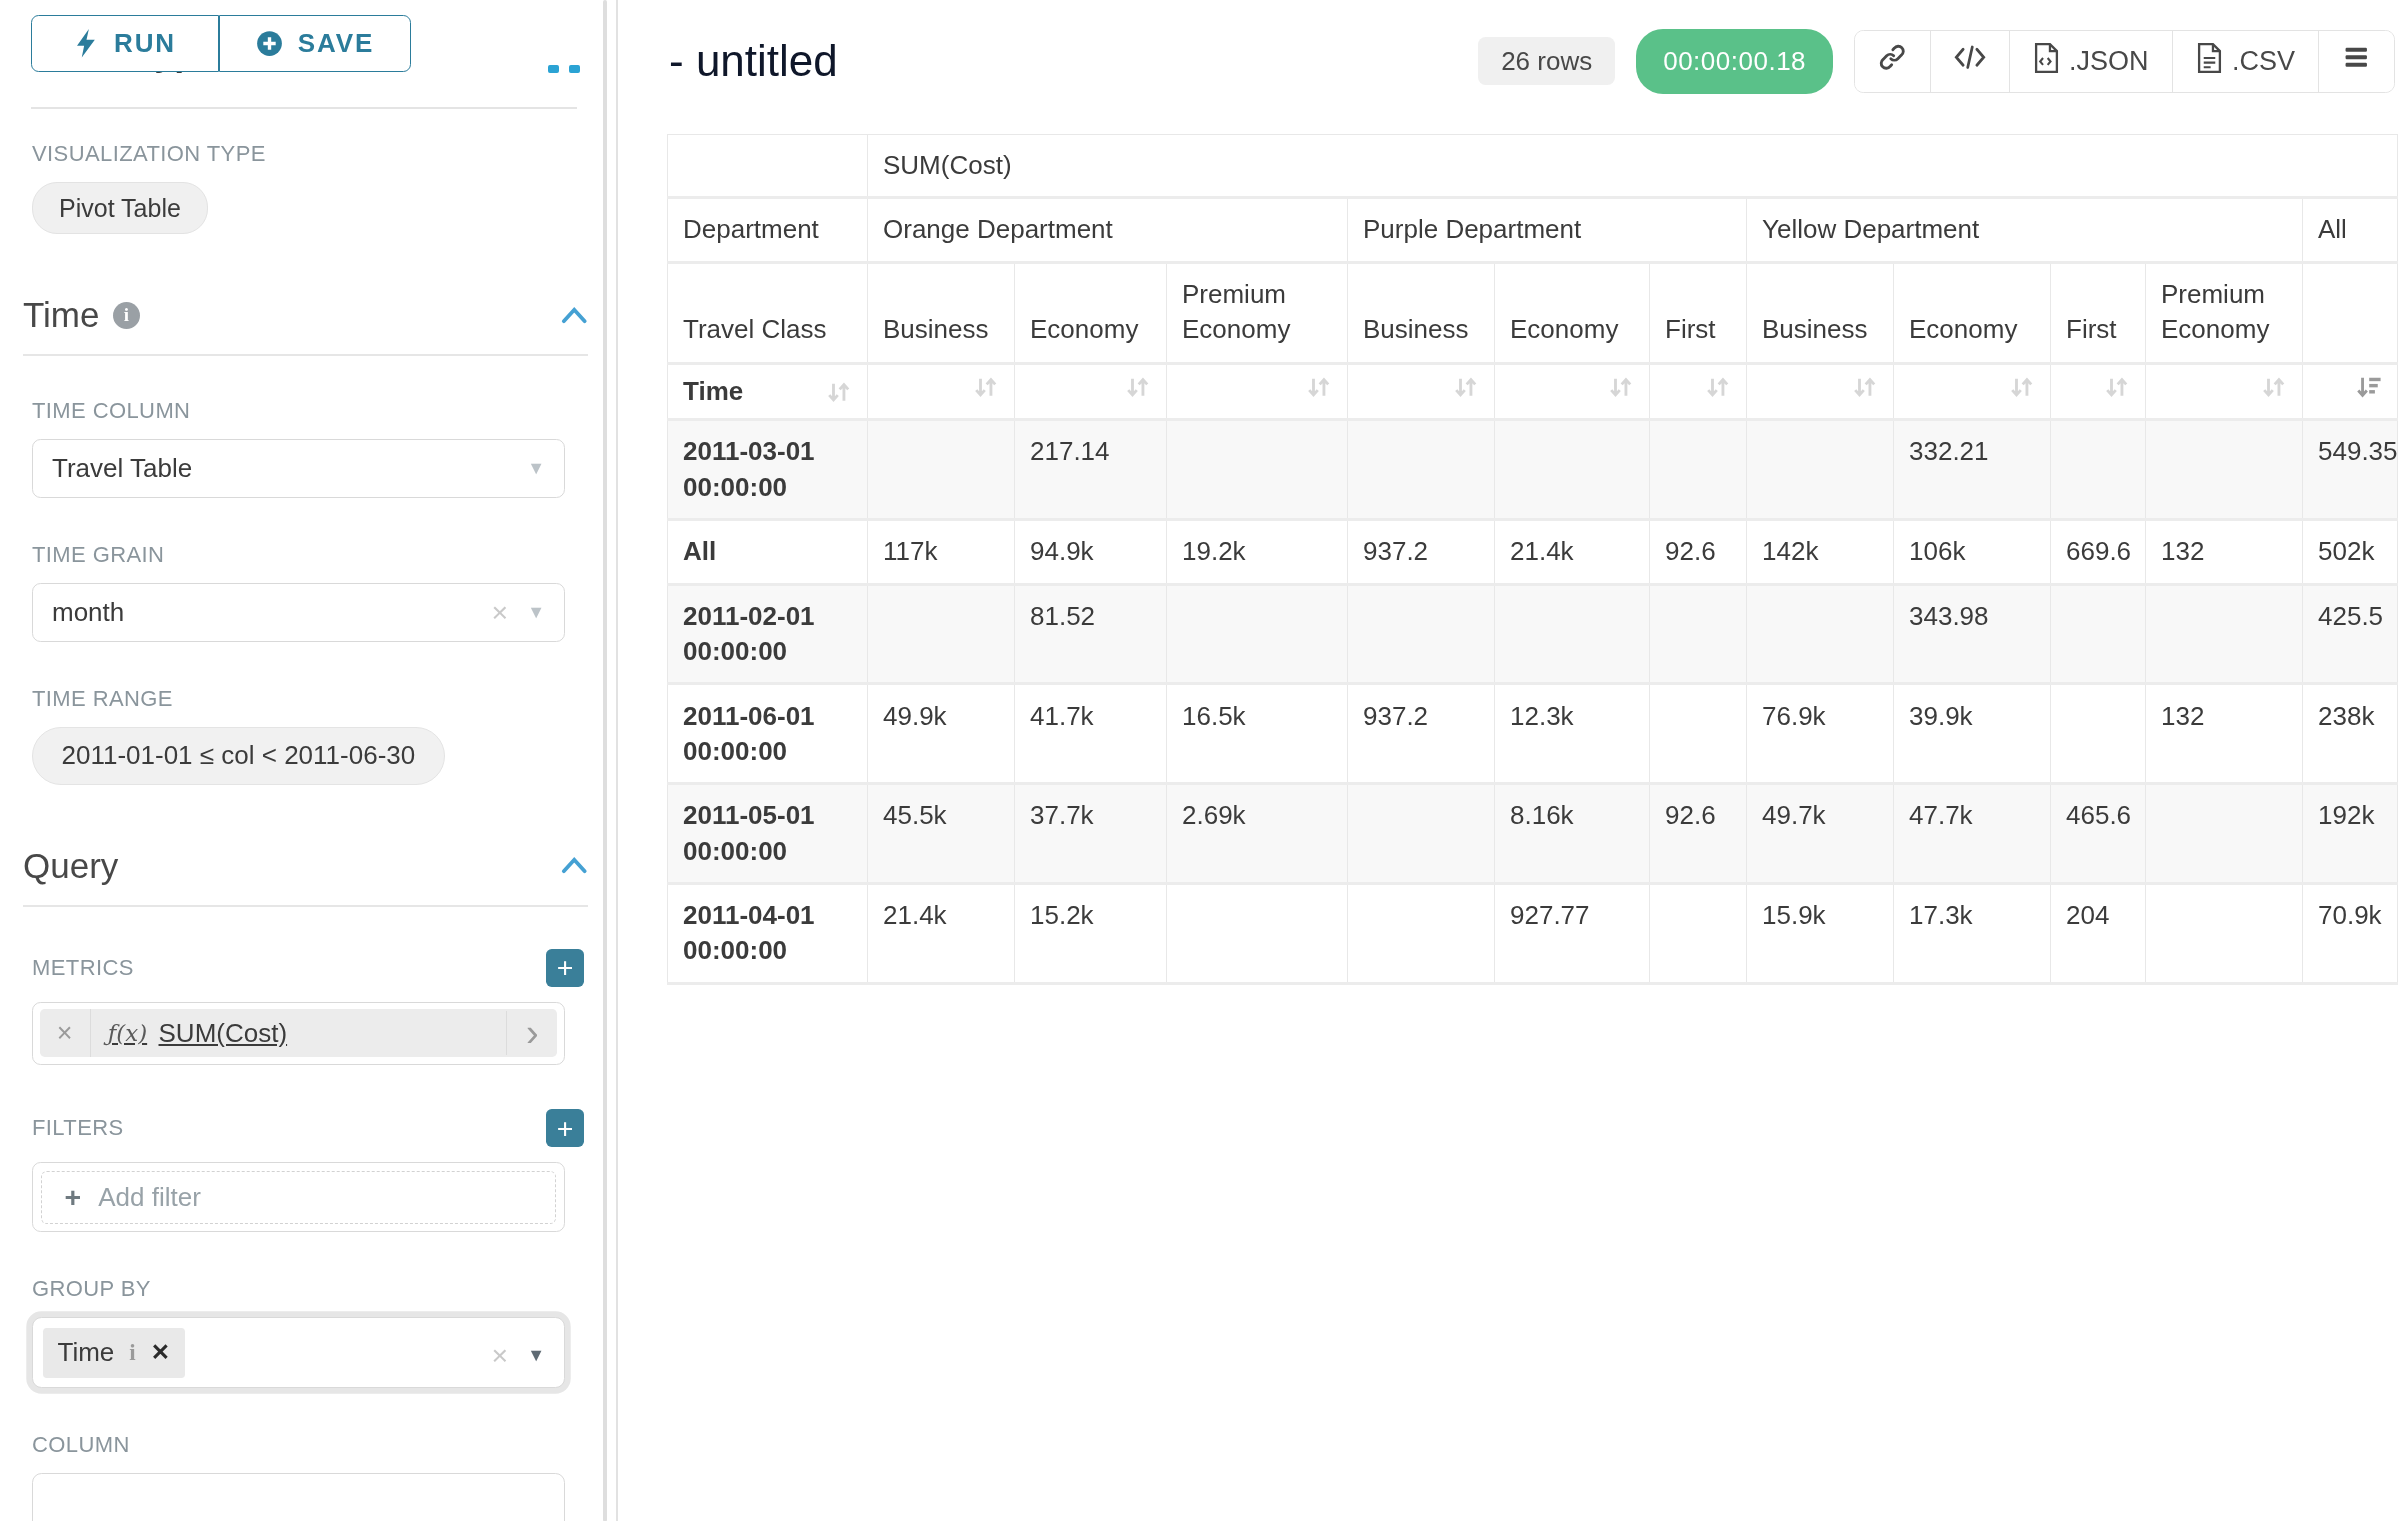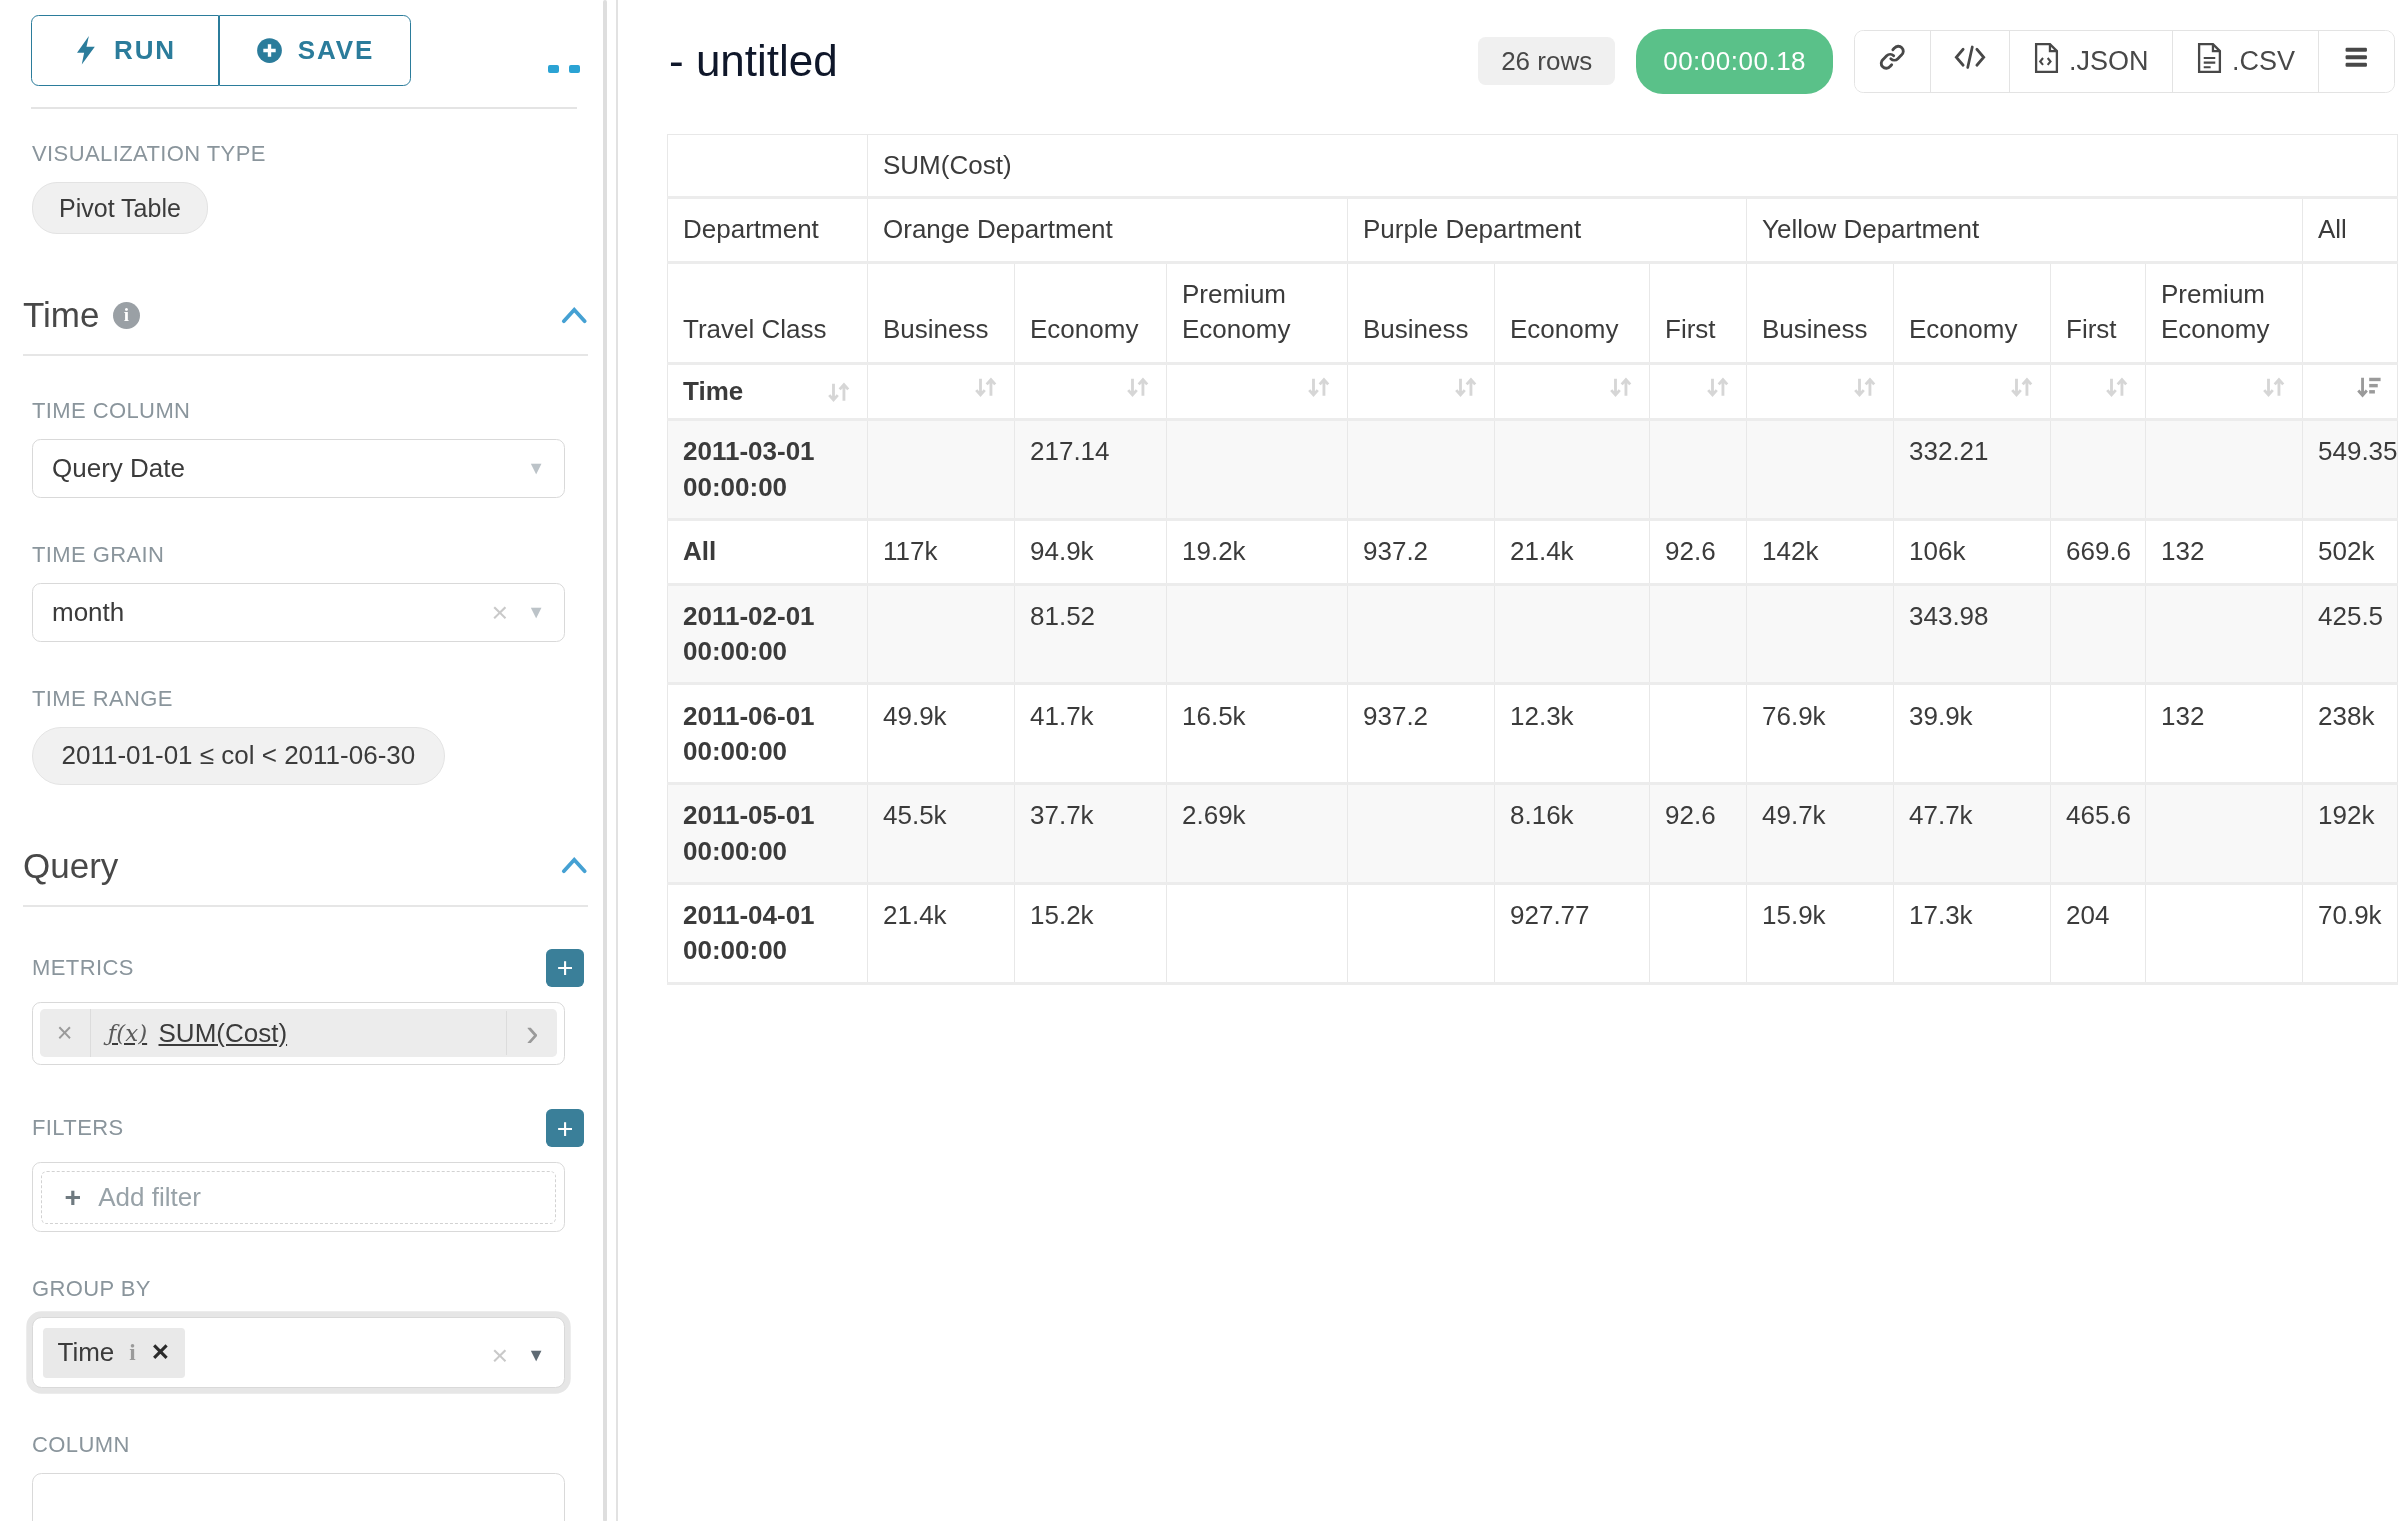--- a/index.html
+++ b/index.html
@@ -11,21 +11,21 @@
   .sidebar { position:relative; width:618px; height:1522px; background:#fff; flex:0 0 618px; }
   .panel-divider { position:absolute; right:0; top:0; width:1.9px; height:1522px; background:#e2e2e2; }
   .panel-scrollthumb { position:absolute; right:11.4px; top:0; width:3.8px; height:1522px; background:#dedede; border-radius:1.9px; }
 
   .peek-title { position:absolute; top:32px; left:31px; font-size:36px; font-weight:700; color:#3b3b3b; z-index:1; }
   .peek-dot { position:absolute; top:65px; width:10.5px; height:7.6px; background:#2ba3d4; border-radius:1.9px; z-index:1; }
   .top-divider { position:absolute; top:107px; left:31px; width:546px; height:1.9px; background:#e4e4e4; }
 
   .run-save { position:absolute; top:15px; left:31px; display:flex; z-index:2; }
   .rs-btn { display:flex; align-items:center; justify-content:center; gap:15px;
-    height:71px; background:#fff; border:1.9px solid #2b7c9b; color:#2b7c9b;
+    height:57px; background:#fff; border:1.9px solid #2b7c9b; color:#2b7c9b;
     font-family:"Liberation Sans",sans-serif; font-size:26px; font-weight:700; letter-spacing:1.9px; cursor:pointer; }
   .rs-run { width:188px; border-radius:7.6px 0 0 7.6px; border-right-width:1px; }
   .rs-save { width:192px; border-radius:0 7.6px 7.6px 0; border-left-width:1px; }
 
   .sb-content { padding-top:141px; }
   .ctl-label { font-size:22px; color:#8a959c; letter-spacing:0.4px; margin:0 0 15px 32px; }
   .viz-pill { display:inline-block; margin-left:32px; padding:10.5px 26px; background:#f0f0f0;
     border:1px solid #e3e3e3; border-radius:25px; font-size:25px; color:#3b3b3b; }
 
   .section-hd { display:flex; align-items:center; margin:61px 30px 0 23px; }
@@ -143,21 +143,21 @@
         <span class="ttl">Time</span>
         <span class="info-ic">i</span>
         <svg class="chev-up" width="28.5" height="21" viewBox="0 0 30 22">
           <path d="M4 17 L15 5 L26 17" stroke="#45a1d3" stroke-width="4" fill="none" stroke-linecap="round"></path>
         </svg>
       </div>
       <div class="section-div"></div>
 
       <div class="ctl-label">TIME COLUMN</div>
       <div class="selectbox">
-        <span class="val">Query Date</span>
+        <span class="val">Travel Table</span>
         <span class="sel-right">
             <span class="caret light">▼</span>
           </span>
       </div>
 
       <div class="ctl-label mt-sm">TIME GRAIN</div>
       <div class="selectbox">
         <span class="val">month</span>
         <span class="sel-right">
           <span class="x-light">×</span>

